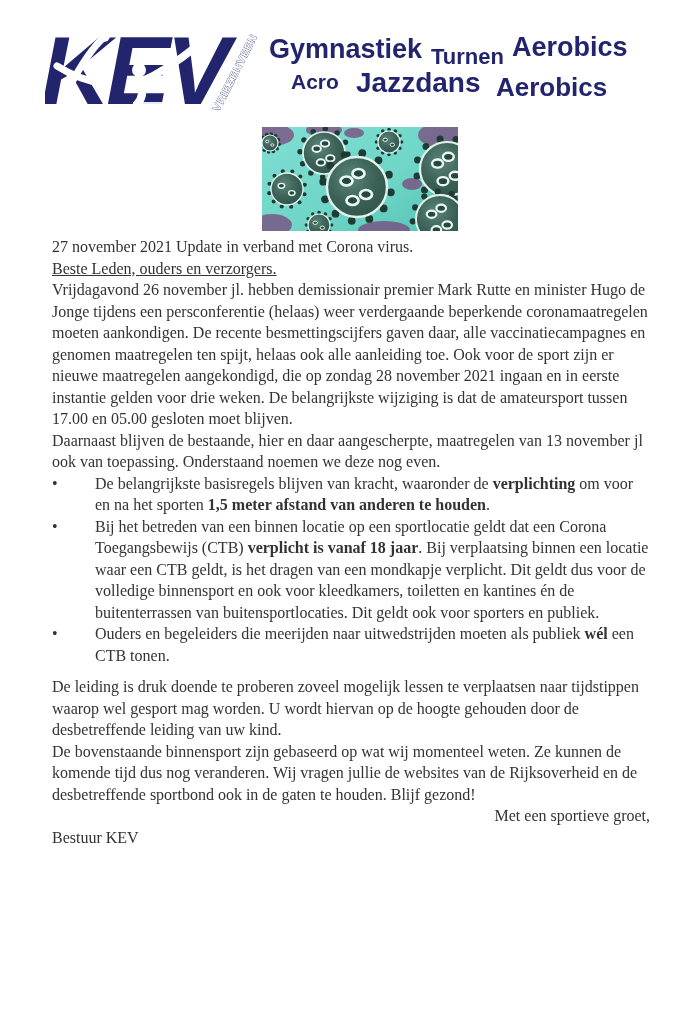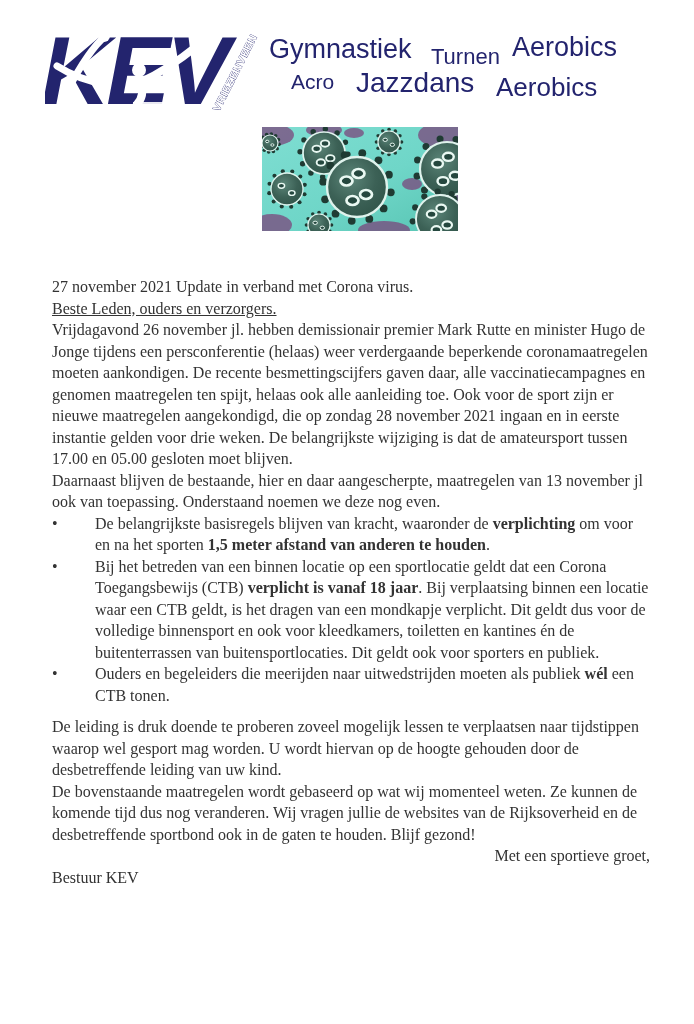--- a/index.html
+++ b/index.html
@@ -3,36 +3,36 @@
 <meta charset="utf-8">
 <style>
   html,body{margin:0;padding:0;background:#e9e9e9;}
   .page{position:relative;width:694px;height:1024px;margin:0 auto;background:#ffffff;
         font-family:"Liberation Serif", serif;color:#333333;overflow:hidden;}
 
   
   .header{position:absolute;left:45px;top:24px;width:612px;height:94px;display:flex;}
   .logo-svg{width:218px;height:92px;flex:0 0 auto;}
   .disciplines{position:relative;flex:1;font-family:"Liberation Sans", sans-serif;
-               font-weight:normal;color:#23246e;}
+               font-weight:bold;color:#23246e;}
   .disciplines span{position:absolute;white-space:nowrap;}
   .d-gymnastiek{left:6px;top:10px;font-size:27px;}
   .d-turnen{left:168px;top:20px;font-size:22px;}
   .d-springen{left:249px;top:8px;font-size:27px;}
   .d-acro{left:28px;top:46px;font-size:21px;}
   .d-jazzdans{left:93px;top:43px;font-size:28px;}
   .d-aerobics{left:233px;top:48px;font-size:26px;}
 
   
   .virus-figure{position:absolute;left:262px;top:127px;width:196px;height:104px;}
   .virus-figure svg{width:100%;height:100%;display:block;}
 
   
   .letter{position:absolute;left:52px;top:236px;width:598px;
-          font-size:16px;line-height:21.5px;margin-top:40px;}
+          font-size:16px;line-height:21.5px;}
   .letter p{margin:0;}
   .date-line{margin:0 0 40px 0;}
   .salutation{margin:0 0 17px 0;text-decoration:underline;}
   .para-1{margin:0 0 13px 0;}
   .para-2{margin:0 0 9px 0;}
   ul.bullets{list-style:none;margin:0 0 10px 0;padding:0;}
   ul.bullets li{display:flex;margin:0;}
   ul.bullets .marker{flex:0 0 43px;}
   ul.bullets .bullet-text{flex:1;}
   .para-3{margin:0 0 21px 0;}
@@ -266,20 +266,20 @@
         <span class="bullet-text"><span>Bij het betreden van een binnen locatie op een sportlocatie geldt dat een Corona Toegangsbewijs (CTB) </span><span class="b">verplicht is vanaf 18 jaar</span><span>. Bij verplaatsing binnen een locatie waar een CTB geldt, is het dragen van een mondkapje verplicht. Dit geldt dus voor de volledige binnensport en ook voor kleedkamers, toiletten en kantines én de buitenterrassen van buitensportlocaties. Dit geldt ook voor sporters en publiek.</span></span>
       </li>
       <li>
         <span class="marker">•</span>
         <span class="bullet-text"><span>Ouders en begeleiders die meerijden naar uitwedstrijden moeten als publiek </span><span class="b">wél</span><span> een CTB tonen.</span></span>
       </li>
     </ul>
 
     <p class="para-3">De leiding is druk doende te proberen zoveel mogelijk lessen te verplaatsen naar tijdstippen waarop wel gesport mag worden. U wordt hiervan op de hoogte gehouden door de desbetreffende leiding van uw kind.</p>
 
-    <p class="para-4">De bovenstaande maatregelen wordt gebaseerd op wat wij momenteel weten. Ze kunnen de komende tijd dus nog veranderen. Wij vragen jullie de websites van de Rijksoverheid en de desbetreffende sportbond ook in de gaten te houden. Blijf gezond!</p>
+    <p class="para-4">De bovenstaande binnensport zijn gebaseerd op wat wij momenteel weten. Ze kunnen de komende tijd dus nog veranderen. Wij vragen jullie de websites van de Rijksoverheid en de desbetreffende sportbond ook in de gaten te houden. Blijf gezond!</p>
 
     <p class="closing">Met een sportieve groet,</p>
 
     <p class="signature">Bestuur KEV</p>
   </div>
 
 </div>
 
 </body></html>

